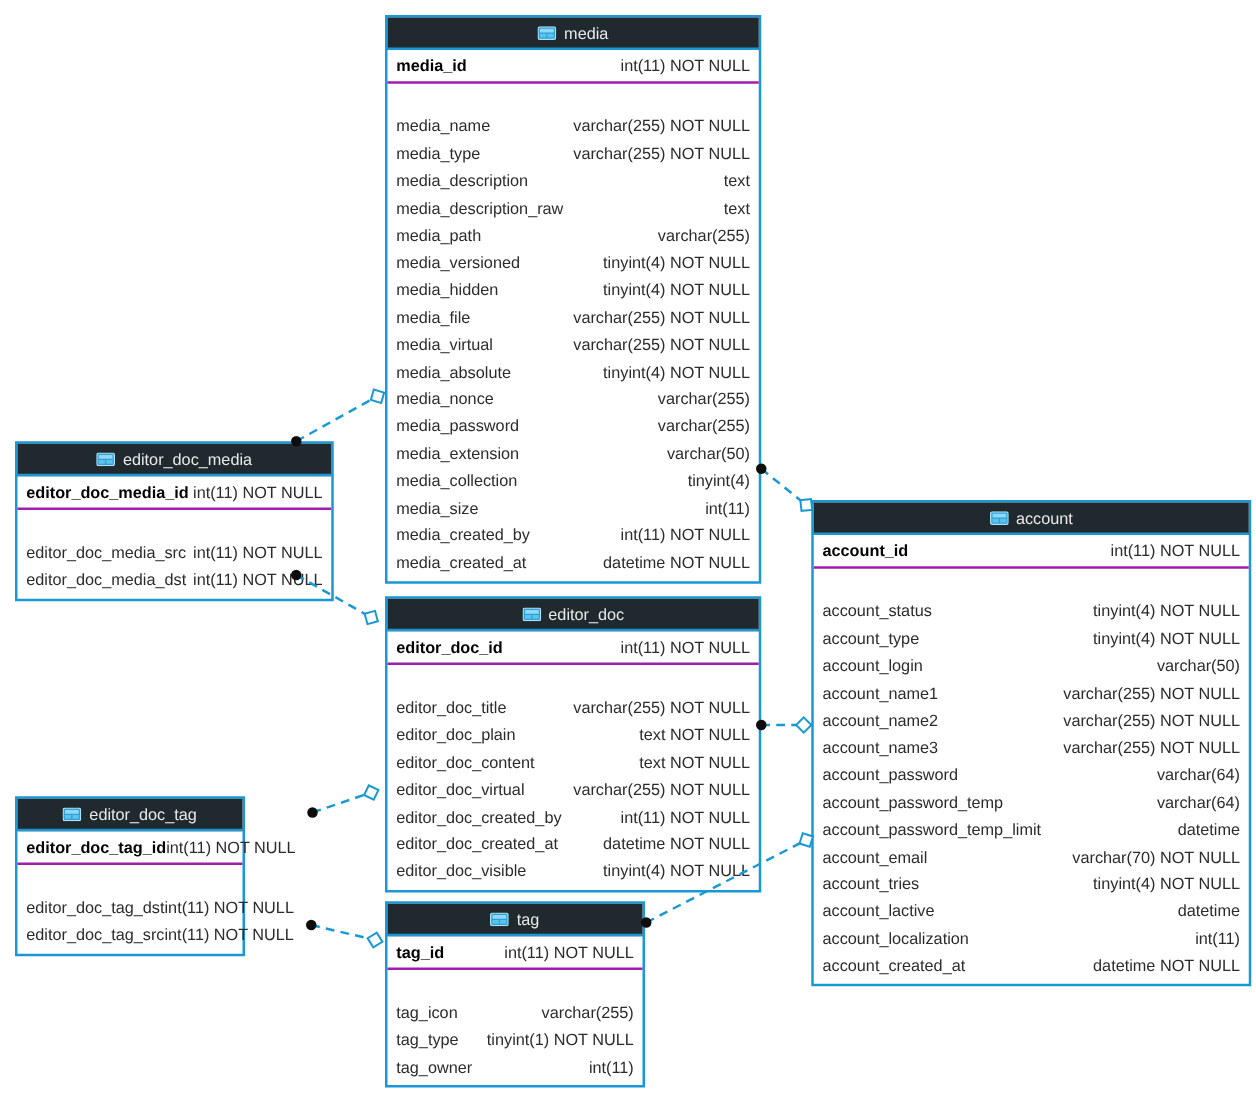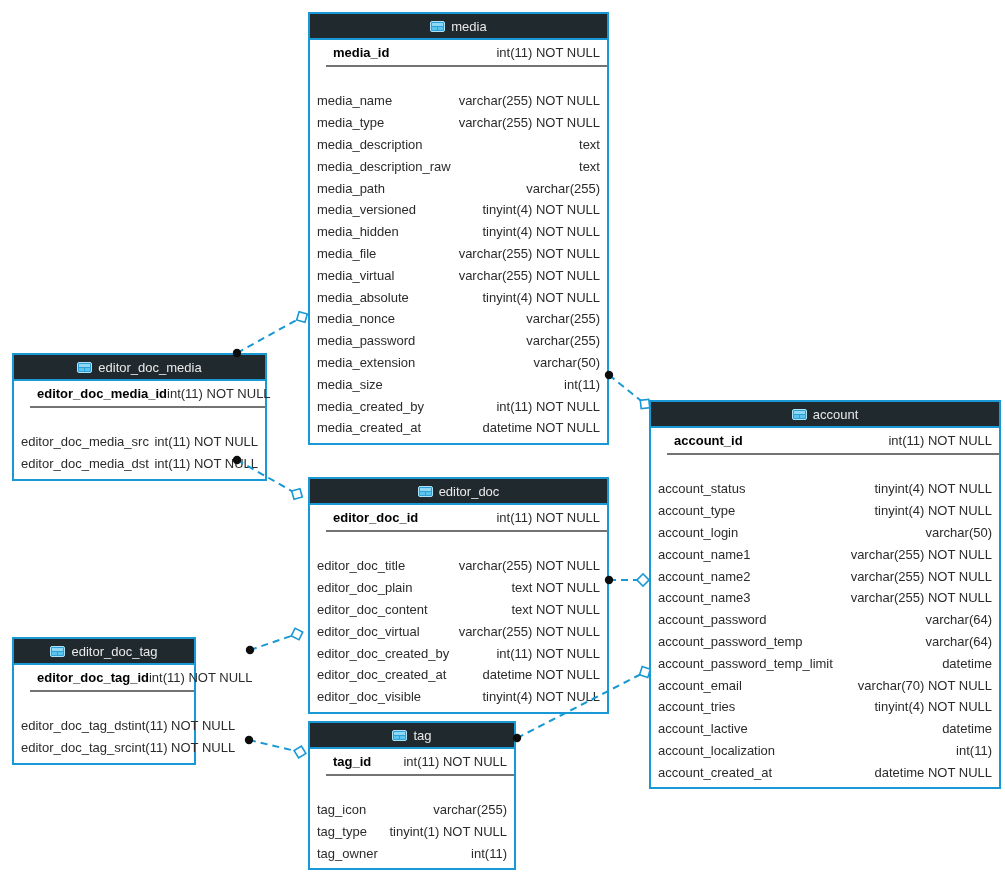--- a/index.html
+++ b/index.html
@@ -12,23 +12,22 @@
     position:absolute;background:#ffffff;border:2px solid #1898d5;box-sizing:border-box;
   }
   .thead{
     background:#20292e;color:#e9e9e9;height:24px;display:flex;align-items:center;
     justify-content:center;gap:6px;font-size:13px;border-bottom:2px solid #1898d5;
     cursor:default;white-space:nowrap;
   }
   .ticon{display:flex;align-items:center;}
   .pkrow{
     display:flex;justify-content:space-between;align-items:center;height:25px;
-    border-bottom:2px solid #737373;padding:0 7px;font-size:13px;color:#1a1a1a;
+    border-bottom:2px solid #a21caf;padding:0 7px;font-size:13px;color:#1a1a1a;
     white-space:nowrap;
-    margin-left:16px;
   }
   .pkname{font-weight:bold;color:#000000;}
   .ftype{color:#2b2b2b;}
   .tbody{padding:3px 0 4px 0;margin-top:20px;}
   .row{
     display:flex;justify-content:space-between;align-items:center;height:21.8px;
     padding:0 7px;font-size:13px;color:#2b2b2b;white-space:nowrap;
   }
   .fname{color:#2b2b2b;}
   #rel-overlay{
@@ -140,20 +139,24 @@
         </div>
         <div class="row">
           <span class="fname">media_password</span>
           <span class="ftype">varchar(255)</span>
         </div>
         <div class="row">
           <span class="fname">media_extension</span>
           <span class="ftype">varchar(50)</span>
         </div>
         <div class="row">
+          <span class="fname">media_collection</span>
+          <span class="ftype">tinyint(4)</span>
+        </div>
+        <div class="row">
           <span class="fname">media_size</span>
           <span class="ftype">int(11)</span>
         </div>
         <div class="row">
           <span class="fname">media_created_by</span>
           <span class="ftype">int(11) NOT NULL</span>
         </div>
         <div class="row">
           <span class="fname">media_created_at</span>
           <span class="ftype">datetime NOT NULL</span>

